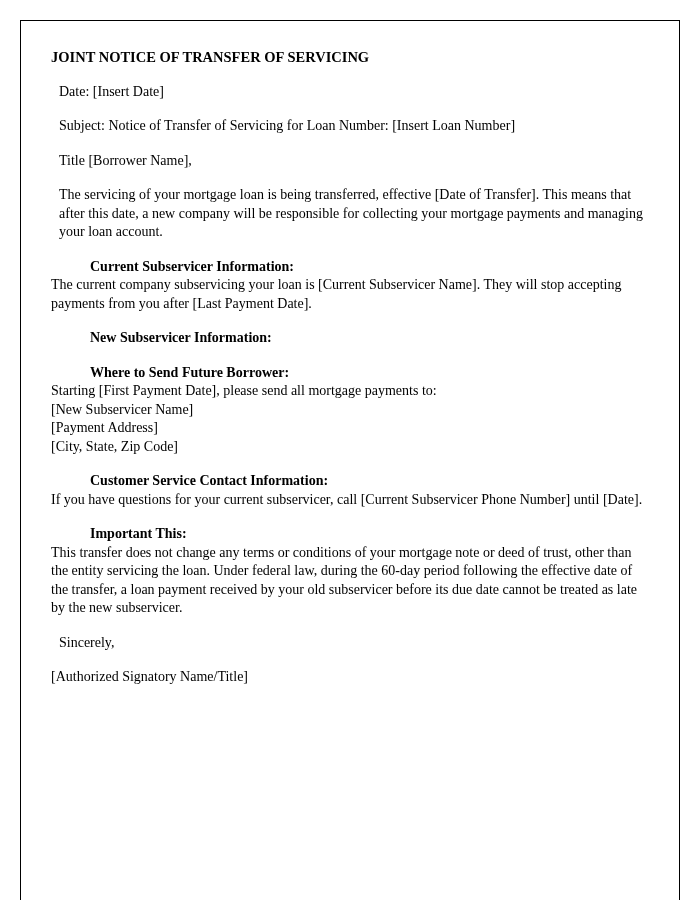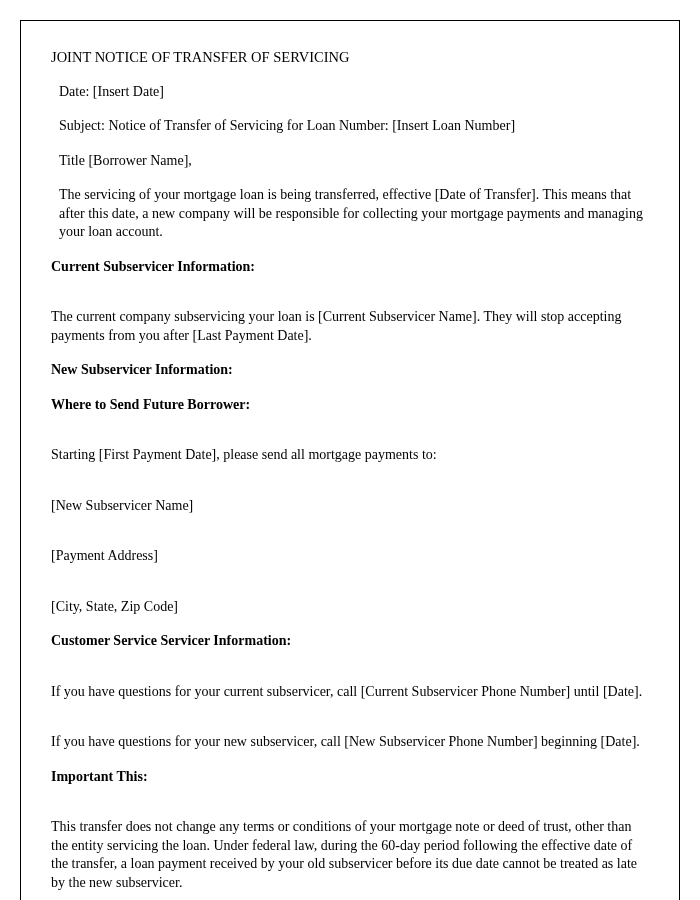--- a/index.html
+++ b/index.html
@@ -25,37 +25,37 @@
       box-sizing: border-box;
       padding: 27px 30px 0 30px;
       background: #ffffff;
     }
     .block {
       margin: 0 0 16px 8px;
       font-size: 14px;
       line-height: 18.5px;
     }
     .title {
-      font-weight: normal;
+      font-weight: bold;
       font-size: 14.5px;
       line-height: 18.5px;
       margin: 0 0 16px 0;
     }
     .section {
       margin: 0 0 16px 0;
     }
     .section .heading {
       font-weight: bold;
       font-size: 14px;
       line-height: 18.5px;
+      margin-left: 39px;
     }
     .section .line {
       font-size: 14px;
       line-height: 18.5px;
-      margin-top: 32px;
     }
     .sig-line {
       font-size: 14px;
       line-height: 18.5px;
     }
   </style>
 </head>
 <body>
 
 <div class="frame">
@@ -81,23 +81,22 @@
 
   <div class="section">
     <div class="heading">Where to Send Future Borrower:</div>
     <div class="line">Starting [First Payment Date], please send all mortgage payments to:</div>
     <div class="line">[New Subservicer Name]</div>
     <div class="line">[Payment Address]</div>
     <div class="line">[City, State, Zip Code]</div>
   </div>
 
   <div class="section">
-    <div class="heading">Customer Service Servicer Information:</div>
+    <div class="heading">Customer Service Contact Information:</div>
     <div class="line">If you have questions for your current subservicer, call [Current Subservicer Phone Number] until [Date].</div>
-    <div class="line">If you have questions for your new subservicer, call [New Subservicer Phone Number] beginning [Date].</div>
   </div>
 
   <div class="section">
     <div class="heading">Important This:</div>
     <div class="line">This transfer does not change any terms or conditions of your mortgage note or deed of trust, other than the entity servicing the loan. Under federal law, during the 60-day period following the effective date of the transfer, a loan payment received by your old subservicer before its due date cannot be treated as late by the new subservicer.</div>
   </div>
 
   <div class="block">Sincerely,</div>
 
   <div class="signature">

